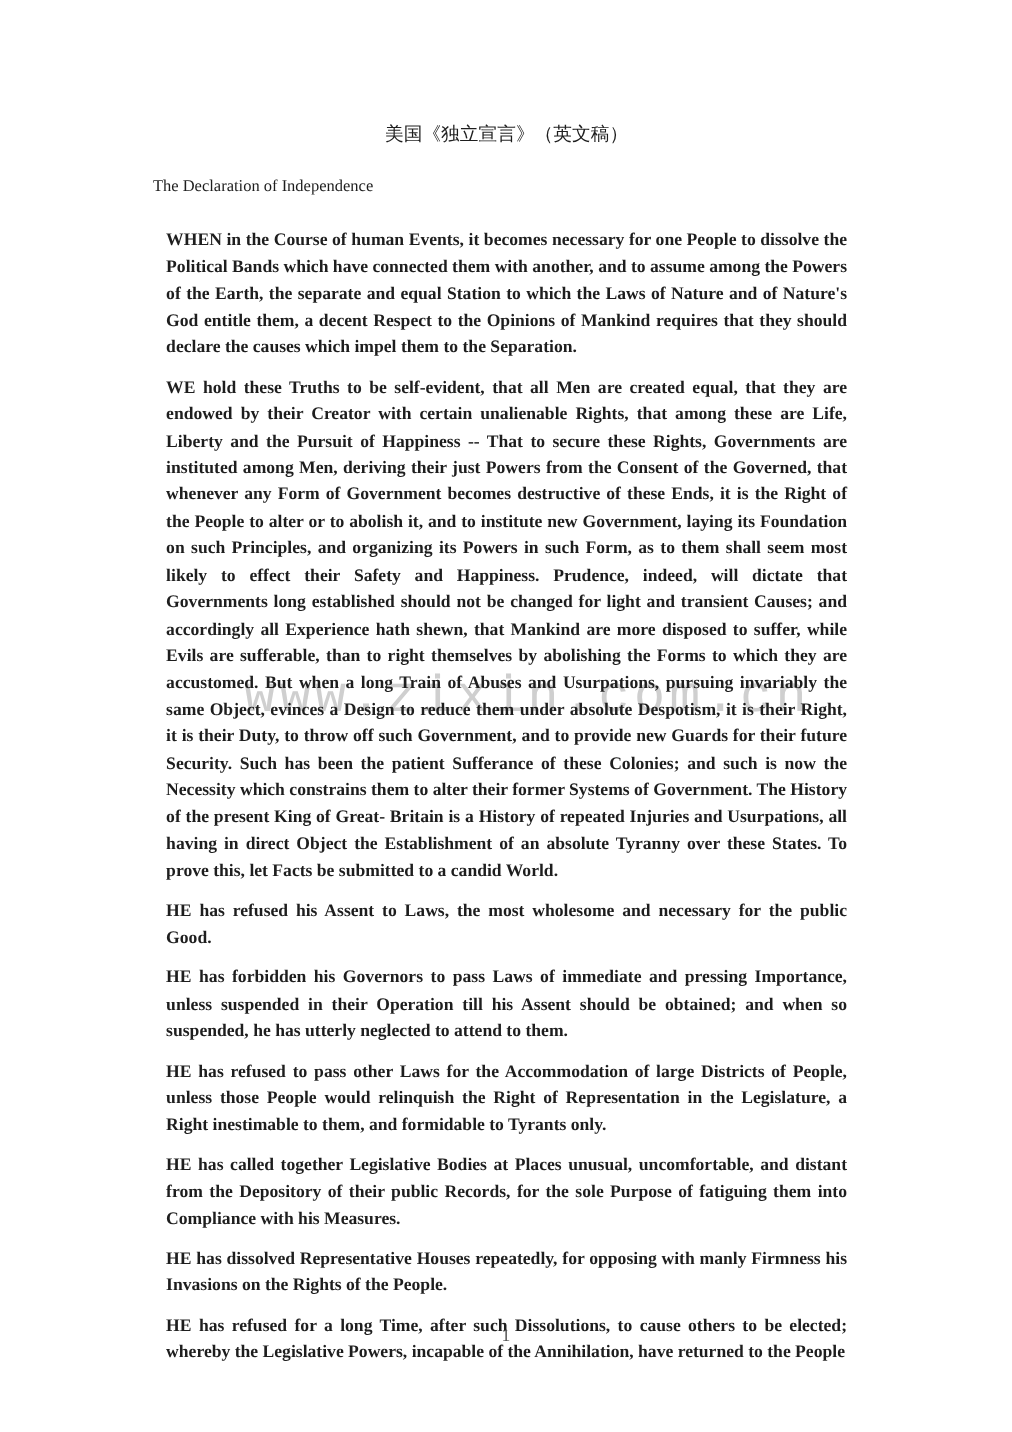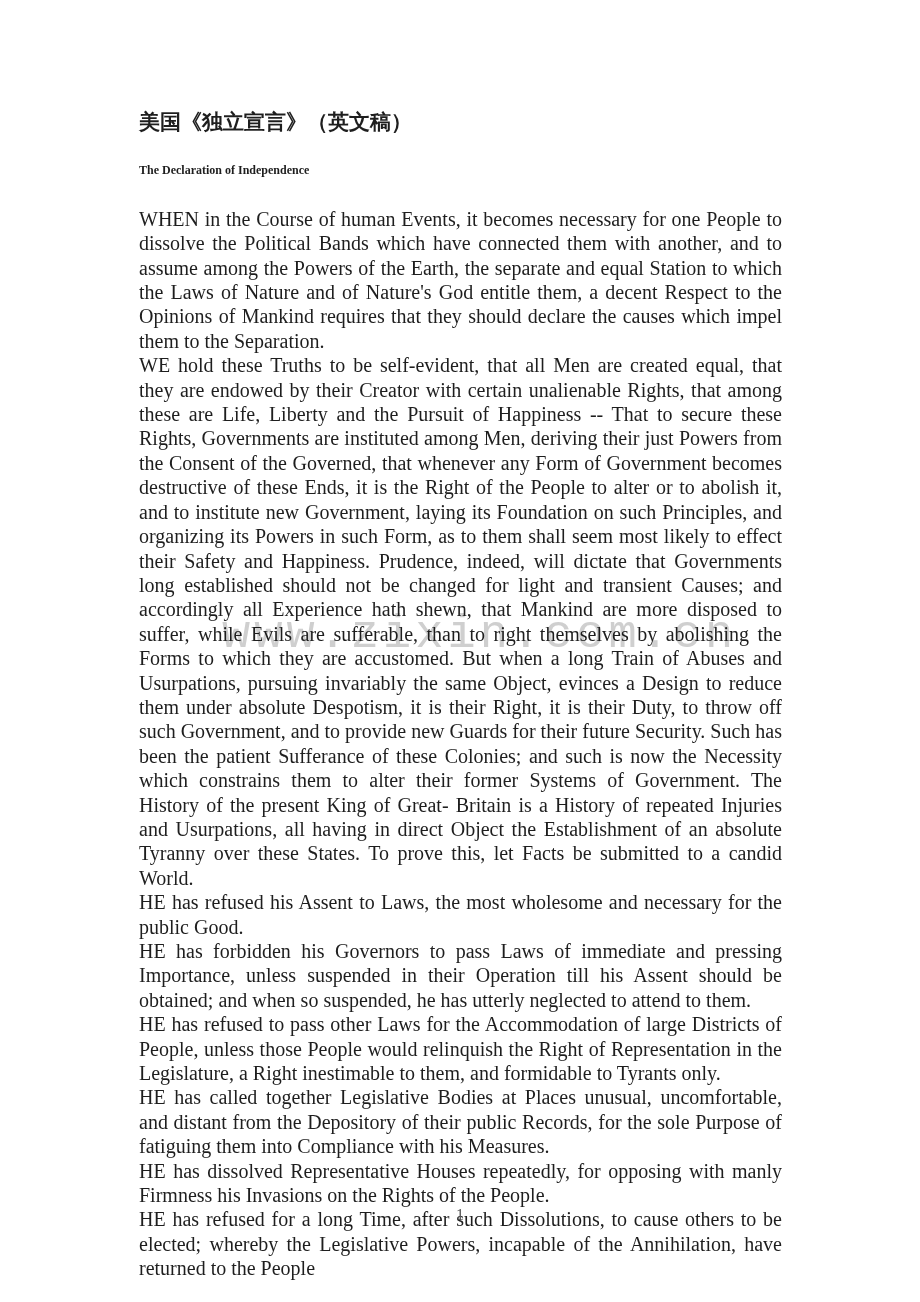--- a/index.html
+++ b/index.html
@@ -33,37 +33,38 @@
   }
   .content {
     position: absolute;
     left: 139px;
     top: 110px;
     width: 643px;
     z-index: 1;
     color: #1e1e1e;
   }
   .title-zh {
-    font-size: 21px;
+    font-size: 17px;
     line-height: 24.4px;
-    font-weight: bold;
+    font-weight: normal;
     margin: 0 0 24px 0;
+    text-align: center;
   }
   .headings {
     margin: 0 0 24px 0;
   }
   .heading-line {
-    font-weight: bold;
-    font-size: 12px;
+    font-weight: normal;
+    font-size: 15px;
     line-height: 24.4px;
   }
   .body-text p {
-    margin: 0;
-    font-weight: normal;
-    font-size: 20px;
+    margin: 12px;
+    font-weight: bold;
+    font-size: 16px;
     line-height: 24.4px;
     text-align: justify;
   }
   .page-number {
     position: absolute;
     top: 1206px;
     left: 0;
     width: 920px;
     text-align: center;
     font-size: 16px;

